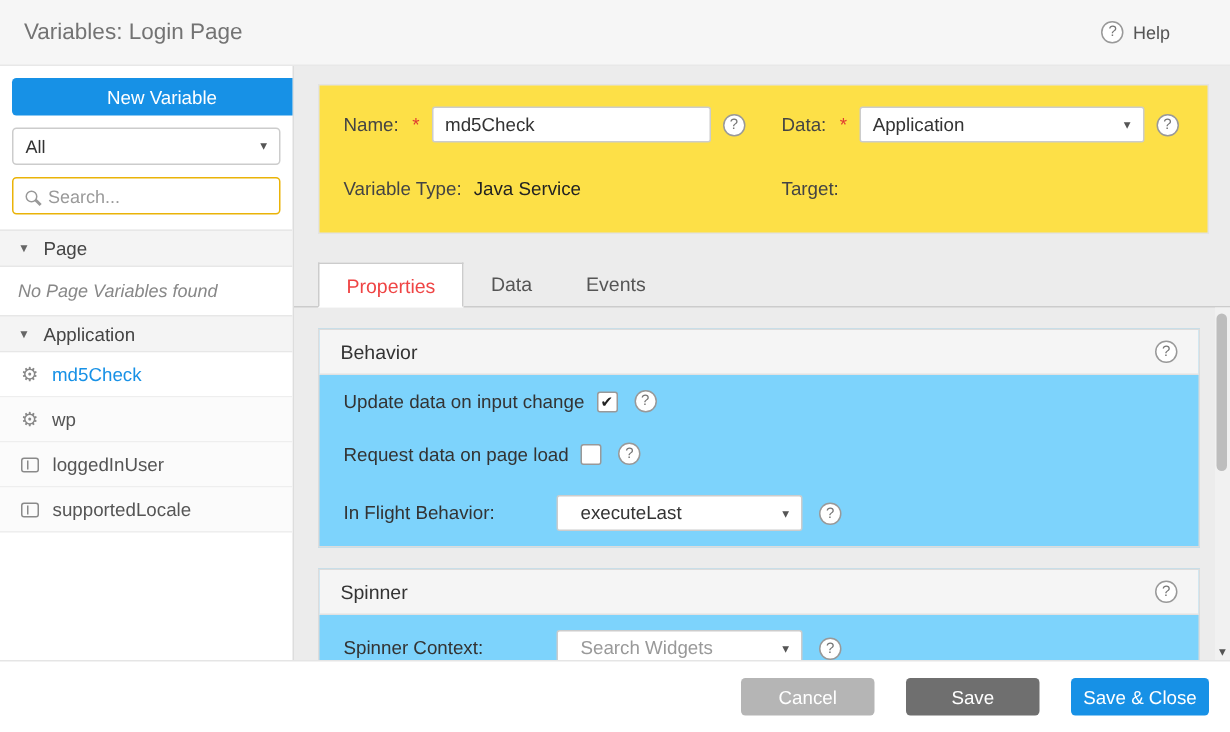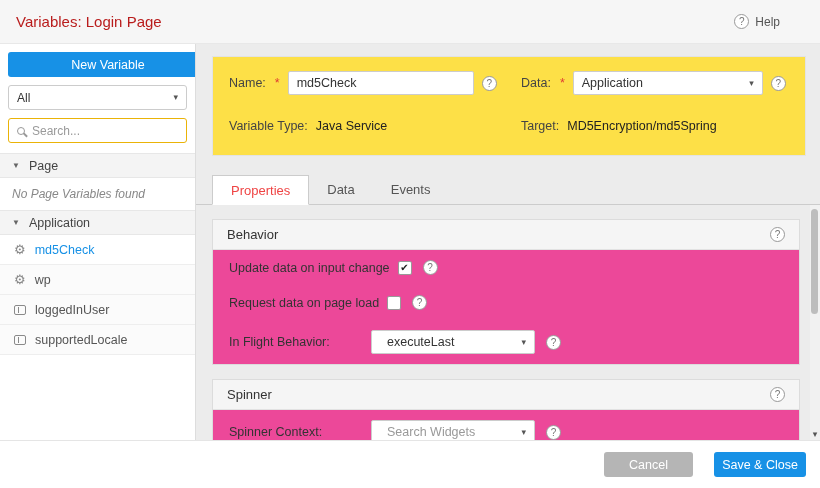--- a/index.html
+++ b/index.html
@@ -2,21 +2,21 @@
 <html><head>
 <meta charset="utf-8">
 <style>
   * { box-sizing: border-box; margin: 0; padding: 0; }
   body { font-family: "Liberation Sans", sans-serif; background: #fff; }
   .app { position: relative; width: 820px; height: 488px; background: #fff; overflow: hidden; }
 
   
   .topbar { position: absolute; top: 0; left: 0; right: 0; height: 44px; background: #f6f6f6;
             border-bottom: 1px solid #e8e8e8; display: flex; align-items: center; padding: 0 16px; }
-  .title { font-size: 15px; color: #b91c1c; }
+  .title { font-size: 15px; color: #737373; }
   .help { margin-left: auto; display: flex; align-items: center; gap: 6px; color: #555; font-size: 12px; cursor: pointer; padding-right: 24px; }
   .qicon { display: inline-flex; width: 15px; height: 15px; border: 1px solid #999; border-radius: 50%;
            align-items: center; justify-content: center; font-size: 10px; color: #777; background: #fff; flex: 0 0 auto; }
 
   
   .sidebar { position: absolute; top: 44px; left: 0; width: 196px; bottom: 48px; background: #fff;
              border-right: 1px solid #ddd; overflow: hidden; }
   .btn-new { display: block; margin: 8px; width: 200px; height: 25px; background: #1791e6; color: #fff;
              border: none; border-radius: 3px; font-size: 12.5px; font-family: inherit; cursor: pointer; }
   .filter-select { margin: 0 8px 8px; height: 25px; border: 1px solid #ccc; border-radius: 3px;
@@ -54,21 +54,21 @@
   .sel.w190 { width: 190px; } .sel.w188 { width: 164px; padding-left: 15px; }
   .sel .ph { color: #999; }
   .fvalue { color: #222; }
 
   .tabs { position: absolute; left: 0; right: 0; top: 130px; height: 31px; display: flex; align-items: flex-end;
           padding-left: 16px; border-bottom: 1px solid #ccc; }
   .tab { height: 30px; padding: 0 18px; display: flex; align-items: center; font-size: 13px; color: #555; cursor: pointer; }
   .tab.active { background: #fff; border: 1px solid #ccc; border-bottom-color: #fff; margin-bottom: -1px; color: #ef4444; }
 
   .scroll-area { position: absolute; left: 0; right: 10px; top: 161px; bottom: 0; overflow: hidden; }
-  .panel { margin: 14px 10px 0 16px; background: #ec4899; border: 1px solid #dcdcdc; }
+  .panel { margin: 14px 10px 0 16px; background: #7dd3fc; border: 1px solid #dcdcdc; }
   .panel-header { height: 30px; background: #f5f5f5; border-bottom: 1px solid #e2e2e2; display: flex;
                   align-items: center; padding: 0 14px; font-size: 13px; color: #333; }
   .panel-header .qicon { margin-left: auto; }
   .prow { display: flex; align-items: center; padding: 10px 16px; font-size: 12.5px; color: #333; }
   .plabel.wide { width: 142px; flex: 0 0 auto; }
   .cb { width: 14px; height: 14px; border: 1px solid #999; border-radius: 2px; background: #fff; margin-left: 8px;
         display: inline-flex; align-items: center; justify-content: center; font-size: 10px; color: #222; cursor: pointer; }
   .prow .qicon { margin-left: 11px; cursor: pointer; }
 
   .vscroll { position: absolute; right: 0; top: 161px; bottom: 0; width: 10px; background: #f1f1f1; }
@@ -157,21 +157,20 @@
             <span class="caret">▾</span>
           </div>
           <span class="qicon">?</span>
         </div>
         <div class="fcell">
           <span>Variable Type:</span>
           <span class="fvalue">Java Service</span>
         </div>
         <div class="fcell">
           <span>Target:</span>
-          <span class="fvalue">MD5Encryption/md5Spring</span>
         </div>
       </div>
     </section>
 
     <nav class="tabs">
       <div class="tab active">Properties</div>
       <div class="tab">Data</div>
       <div class="tab">Events</div>
     </nav>
 
@@ -223,16 +222,17 @@
 
     <div class="vscroll">
       <div class="vthumb"></div>
       <span class="varrow">▾</span>
     </div>
 
   </main>
 
   <footer class="footer">
     <button class="fbtn cancel">Cancel</button>
+    <button class="fbtn save">Save</button>
     <button class="fbtn primary">Save &amp; Close</button>
   </footer>
 
 </div>
 
 </body></html>

